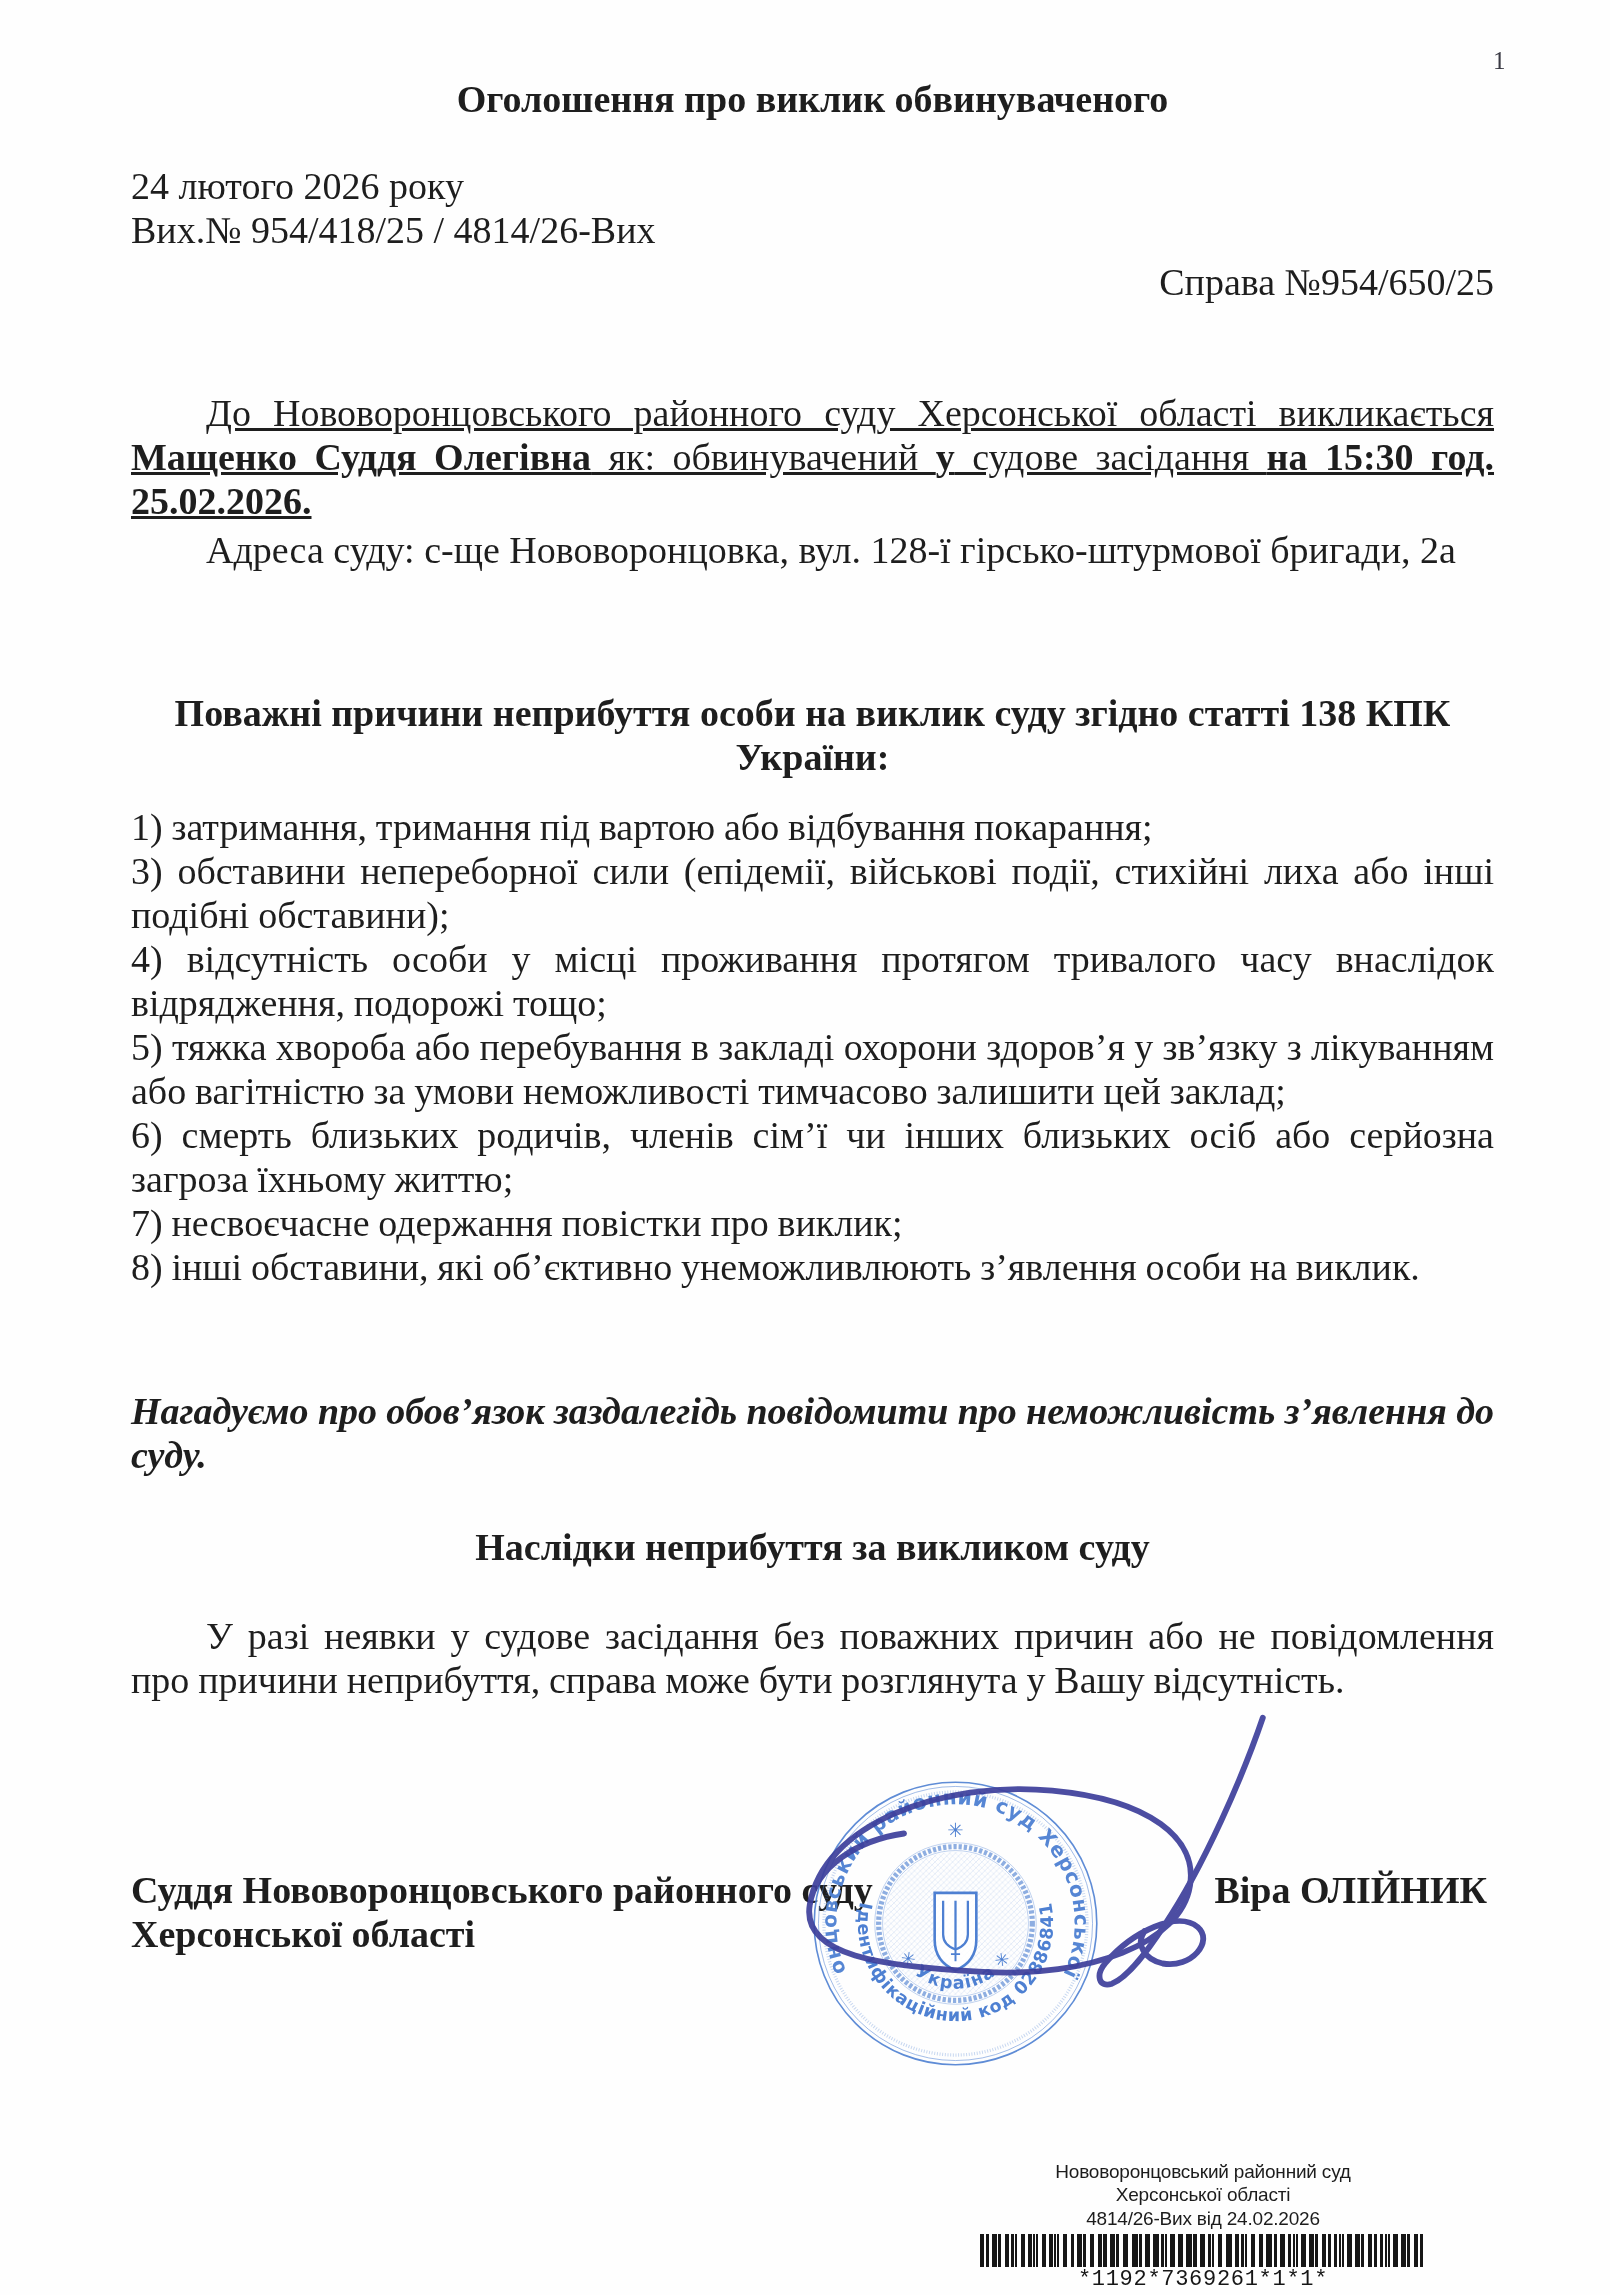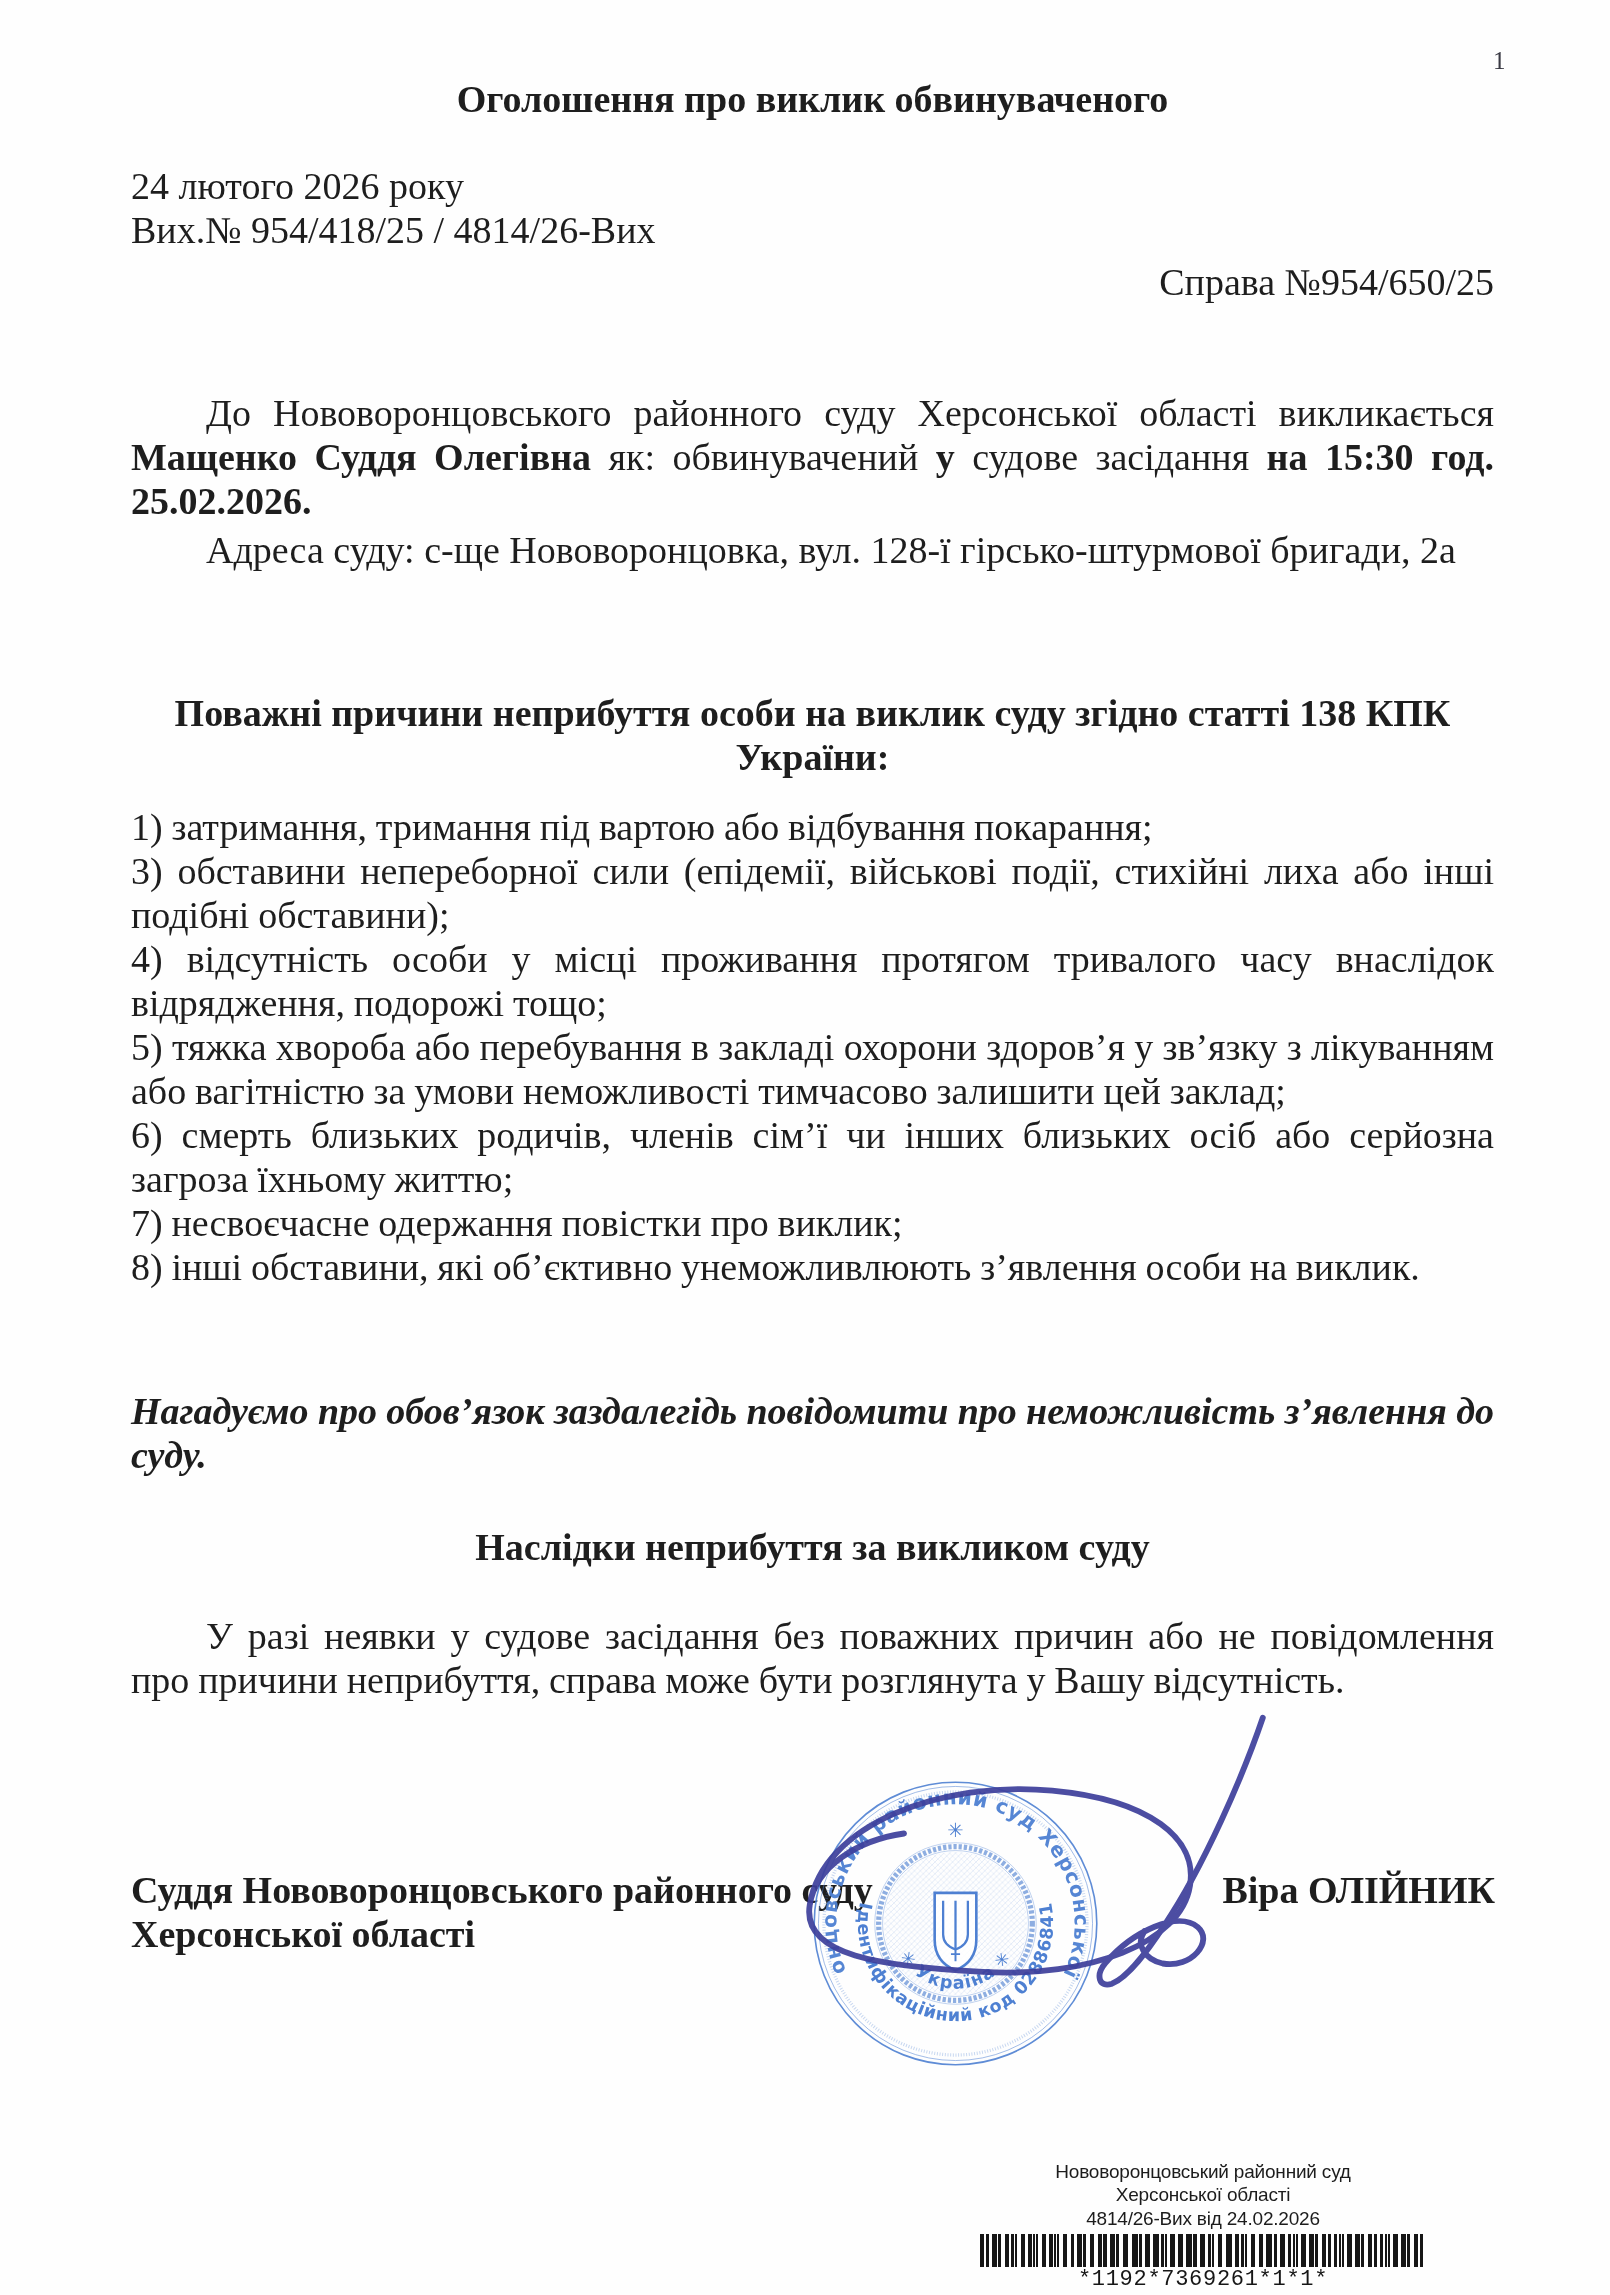--- a/index.html
+++ b/index.html
@@ -44,21 +44,21 @@
   <div class="abs pgnum" style="left:1493px;top:47px;">1</div>
 
   <div class="abs content center fs b" style="top:77px;">Оголошення про виклик обвинуваченого</div>
 
   <div class="abs content fs" style="top:164px;">24 лютого 2026 року</div>
 
   <div class="abs content fs" style="top:208px;">Вих.№ 954/418/25 / 4814/26-Вих</div>
 
   <div class="abs content fs right" style="top:260px;">Справа №954/650/25</div>
 
-  <div class="abs content fs tight" style="top:391px;">
+  <div class="abs content fs tight" style="top:391px;text-decoration:underline;">
     <div class="jl ind">До Нововоронцовського районного суду Херсонської області викликається</div>
     <div class="jl"><span class="b">Мащенко Суддя Олегівна</span><span> як: обвинувачений </span><span class="b">у</span><span> судове засідання </span><span class="b">на  15:30 год.</span></div>
     <div class="b">25.02.2026.</div>
   </div>
 
   <div class="abs content fs ind" style="top:528px;">Адреса суду: с-ще Нововоронцовка, вул. 128-ї гірсько-штурмової бригади, 2а</div>
 
   <div class="abs content fs b center" style="top:691px;">Поважні причини неприбуття особи на виклик суду згідно статті 138 КПК України:</div>
 
   <div class="abs content fs tight" style="top:805px;">
@@ -75,21 +75,21 @@
 
   <div class="abs content fs just ind tight" style="top:1614px;">У разі неявки у судове засідання без поважних причин або не повідомлення про причини неприбуття, справа може бути розглянута у Вашу відсутність.</div>
 
   <div class="abs content fs b center" style="top:1525px;">Наслідки неприбуття за викликом суду</div>
 
   <div class="abs fs b" style="left:131px;top:1868px;width:819px;">
     <div>Суддя Нововоронцовського районного суду</div>
     <div>Херсонської області</div>
   </div>
 
-  <div class="abs fs b right" style="right:116px;top:1868px;width:390px;">Віра ОЛІЙНИК</div>
+  <div class="abs fs b right" style="right:124px;top:1868px;width:390px;">Віра ОЛІЙНИК</div>
 
   <svg class="abs" style="left:809px;top:1777px;" width="293" height="293" viewBox="0 0 450 450">
     <defs>
       <pattern id="mesh" width="9" height="9" patternUnits="userSpaceOnUse">
         <path d="M0 9 L9 0" stroke="#4e80d2" stroke-width="1" opacity="0.5"></path>
         <path d="M0 0 L9 9" stroke="#4e80d2" stroke-width="0.8" opacity="0.35"></path>
       </pattern>
     </defs>
     <g fill="none" stroke="#4e80d2" opacity="0.9">
       <circle cx="225" cy="225" r="217" stroke-width="2.5"></circle>

